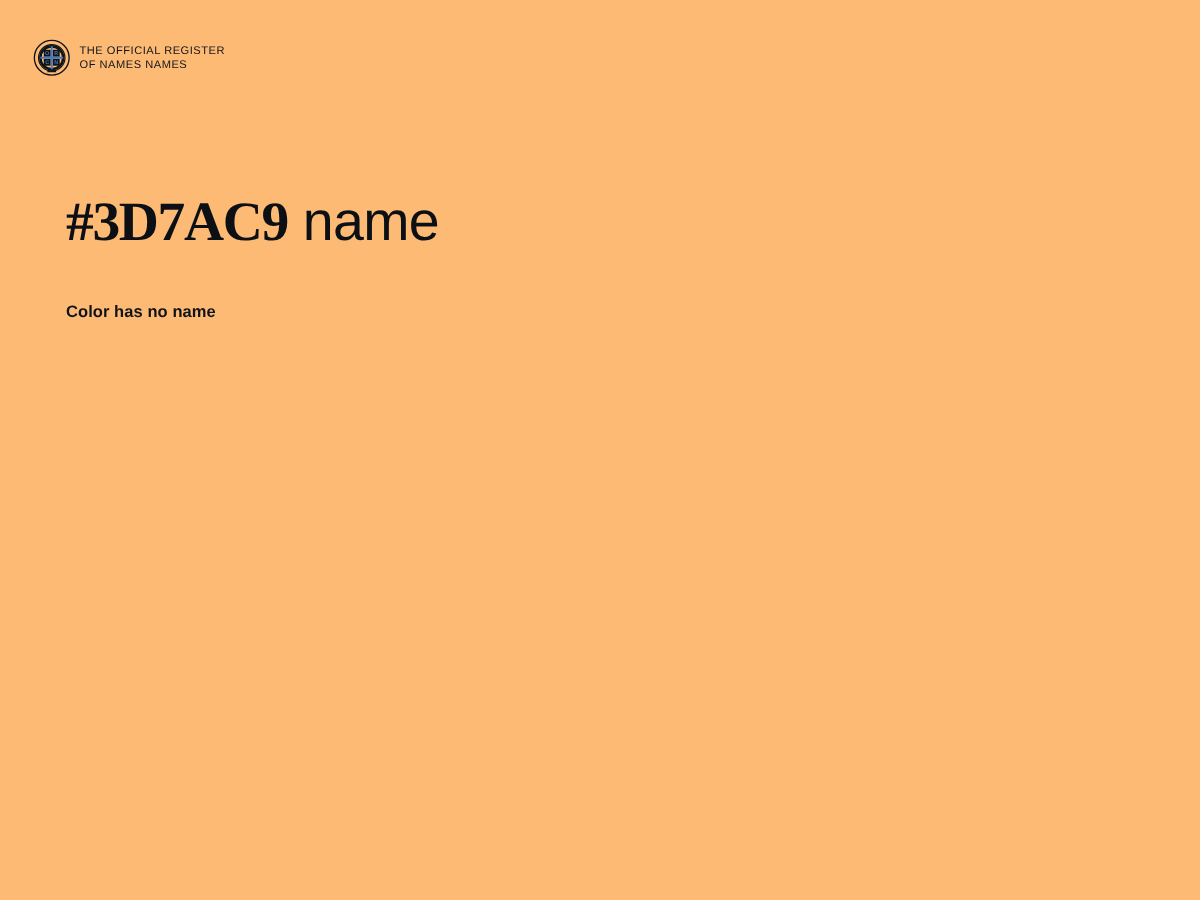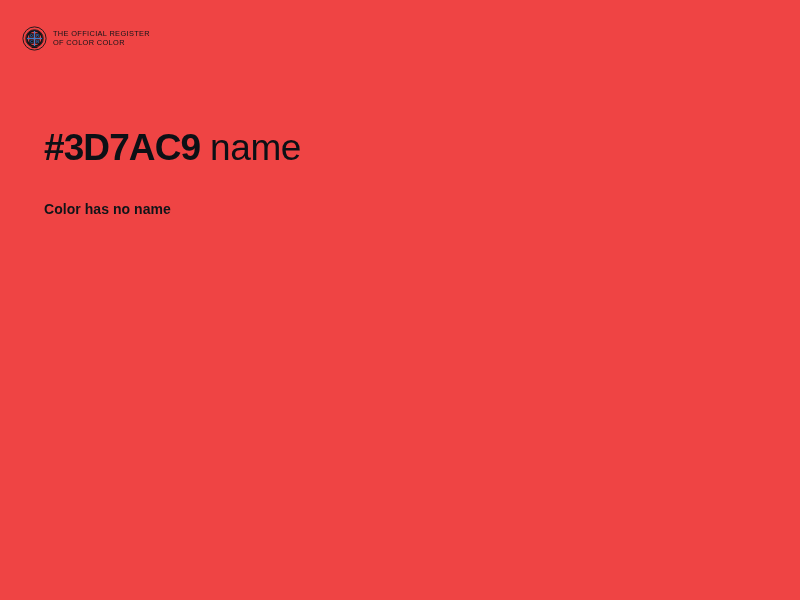--- a/index.html
+++ b/index.html
@@ -14,21 +14,21 @@
     font-family: "Liberation Sans", sans-serif;
     background: #3D7AC9;
     color: #101418;
     -webkit-font-smoothing: antialiased;
   }
 
   .page {
     position: relative;
     width: 800px;
     height: 600px;
-    background: #ef4444;
+    background: #fdba74;
   }
 
   
   .masthead {
     position: absolute;
     top: 26px;
     left: 22px;
     display: flex;
     align-items: center;
     gap: 6px;
@@ -70,31 +70,32 @@
     line-height: 44px;
     letter-spacing: -0.6px;
     color: #0c1015;
     font-weight: 400;
     white-space: nowrap;
   }
 
   .color-title .hex {
     font-weight: 700;
     letter-spacing: -0.9px;
+    font-family: Liberation Serif, serif;
   }
 
   .color-title .word {
     font-weight: 400;
     letter-spacing: -0.4px;
   }
 
   .color-status {
     margin: 0;
     padding-top: 31px;
-    font-size: 14px;
+    font-size: 11px;
     font-weight: 700;
     letter-spacing: 0.05px;
     color: #101418;
     white-space: nowrap;
   }
 </style>
 </head>
 <body>
 
 <div class="page">
@@ -111,21 +112,21 @@
       <rect x="14.4" y="26.6" width="9.0" height="9.0" fill="#101418"></rect>
       <rect x="26.6" y="26.6" width="9.0" height="9.0" fill="#101418"></rect>
       <text x="18.9" y="21.6" font-family="'Liberation Sans', sans-serif" font-size="7.2" font-weight="bold" fill="#3D7AC9" text-anchor="middle">O</text>
       <text x="31.1" y="21.6" font-family="'Liberation Sans', sans-serif" font-size="7.2" font-weight="bold" fill="#3D7AC9" text-anchor="middle">R</text>
       <text x="18.9" y="33.8" font-family="'Liberation Sans', sans-serif" font-size="7.2" font-weight="bold" fill="#3D7AC9" text-anchor="middle">C</text>
       <text x="31.1" y="33.8" font-family="'Liberation Sans', sans-serif" font-size="7.2" font-weight="bold" fill="#3D7AC9" text-anchor="middle">N</text>
       <path d="M19.2 41.6 h11.6 v2.6 h-11.6 z" fill="#101418"></path>
     </svg>
     <div class="masthead-text">
       <span class="masthead-line">THE OFFICIAL REGISTER</span>
-      <span class="masthead-line">OF COLOR COLOR</span>
+      <span class="masthead-line">OF NAMES NAMES</span>
     </div>
   </div>
 
   <div class="content">
     <h1 class="color-title"><span class="hex">#3D7AC9</span><span class="word"> name</span></h1>
     <p class="color-status">Color has no name</p>
   </div>
 
 </div>
 

